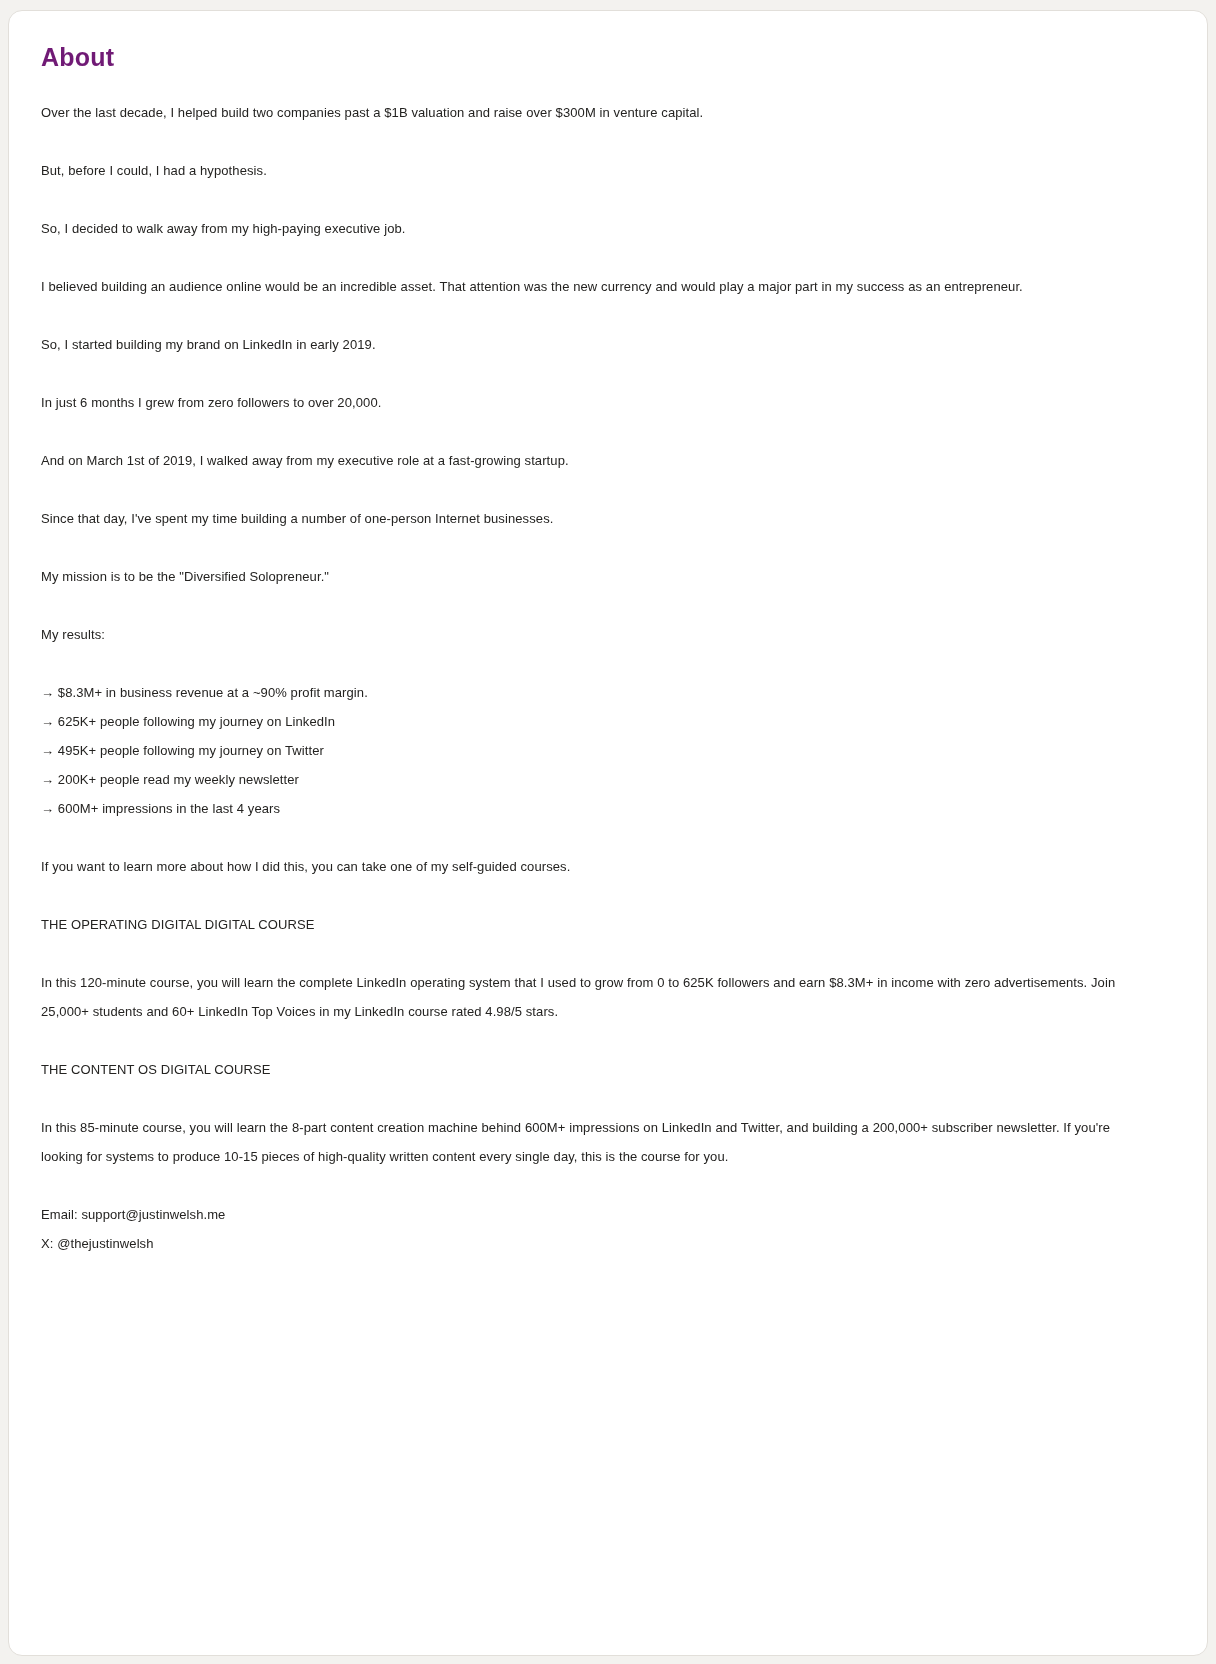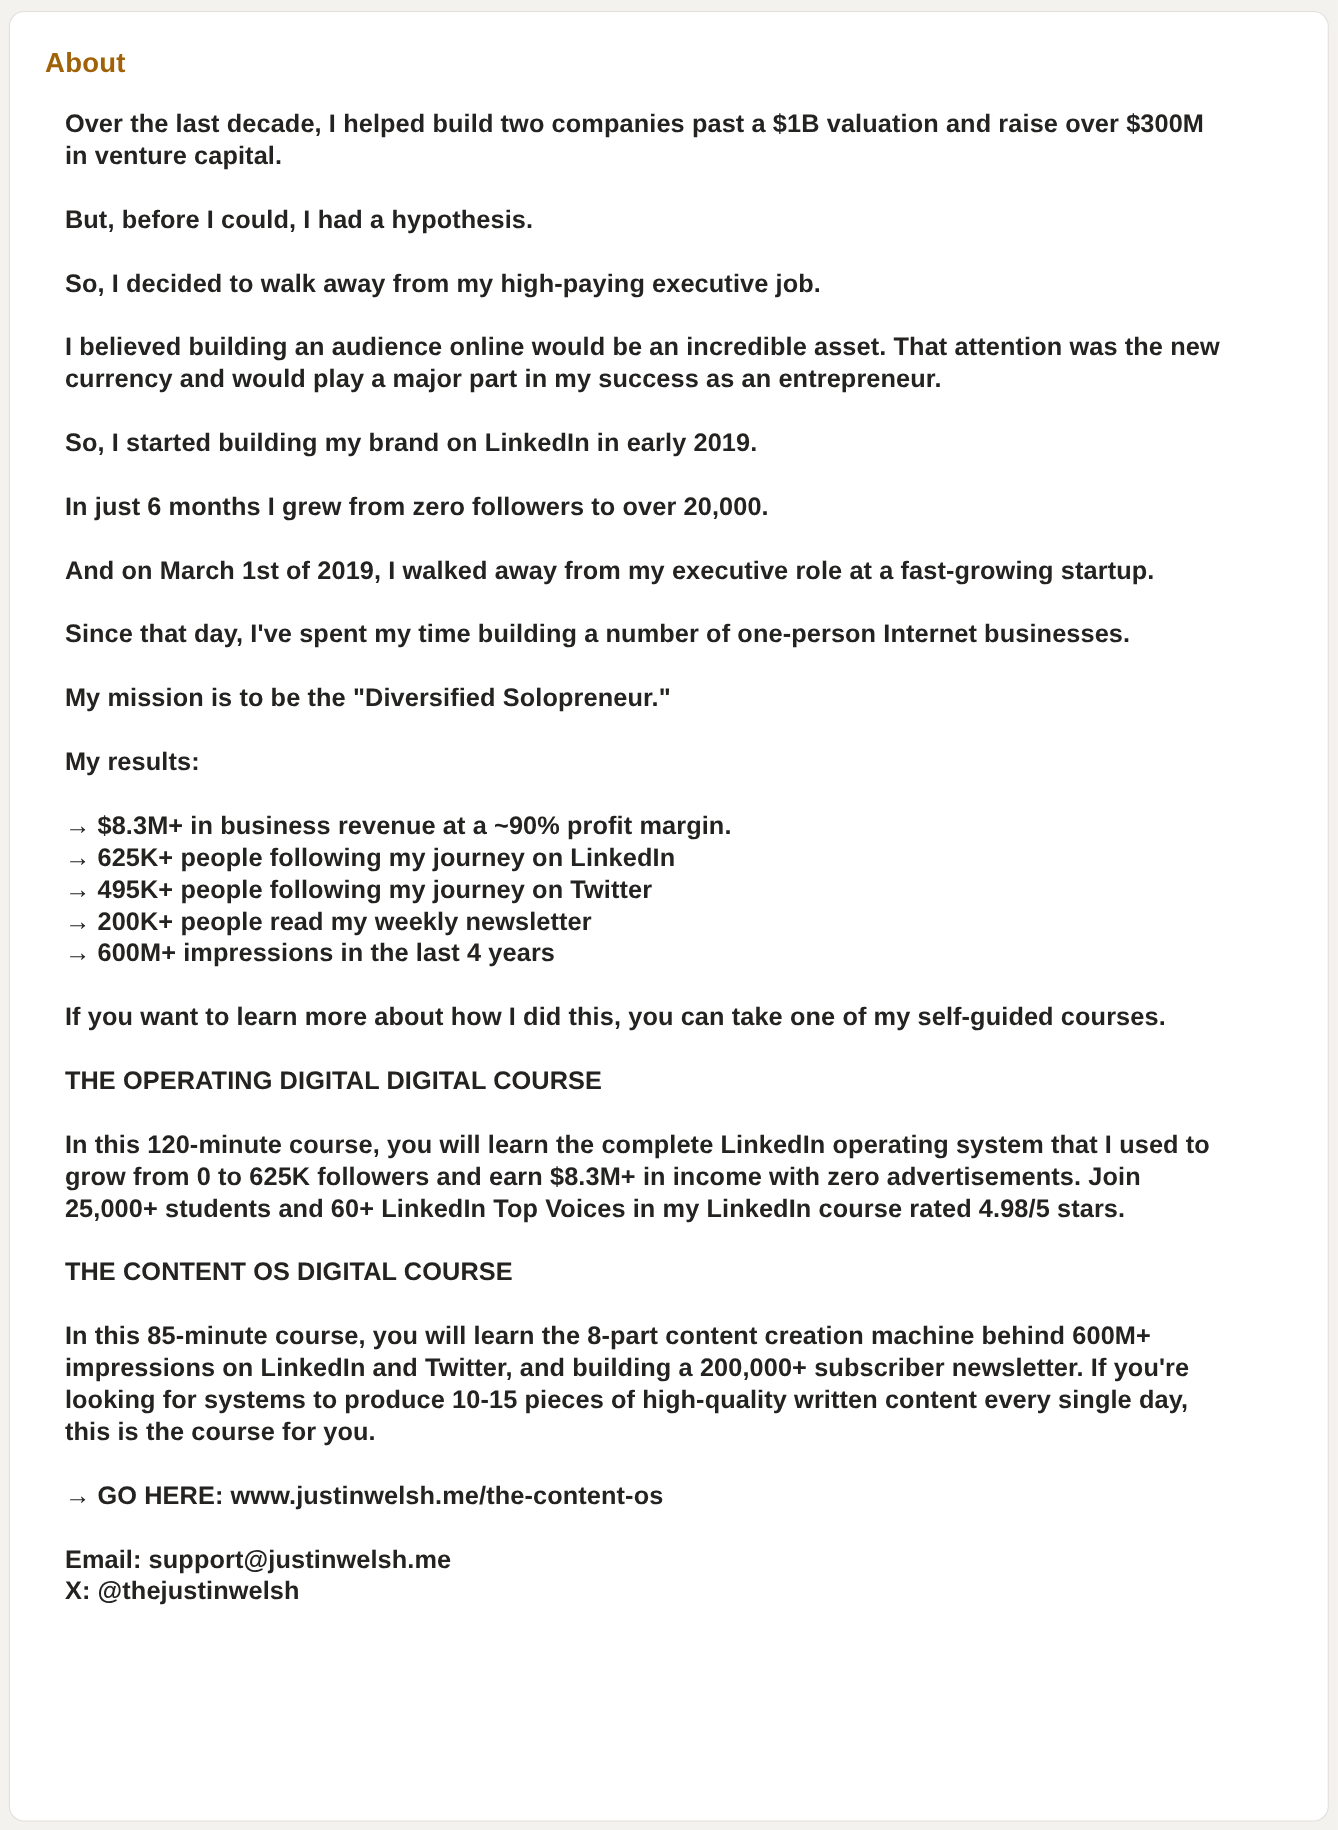--- a/index.html
+++ b/index.html
@@ -24,33 +24,33 @@
     background: #ffffff;
     border: 1px solid #e2dfda;
     border-radius: 14px;
     padding: 30px 32px 40px 32px;
     overflow: hidden;
   }
   .about-title {
     font-size: 25px;
     line-height: 33px;
     font-weight: 600;
-    color: #a16207;
+    color: #701a75;
     letter-spacing: 0.2px;
     margin: 0 0 4px 0;
   }
   .about-body {
     max-width: 1078px;
   }
   .about-body p {
-    font-size: 23px;
+    font-size: 13px;
     line-height: 29px;
-    font-weight: 700;
+    font-weight: 400;
     color: #242321;
-    margin: 29px 0 0 18px;
+    margin: 29px 0 0 0;
     white-space: pre-line;
     letter-spacing: 0.1px;
   }
   .about-body p:first-child {
     margin-top: 24px;
   }
 </style>
 </head>
 <body>
 
@@ -71,18 +71,17 @@
       <p>→ $8.3M+ in business revenue at a ~90% profit margin.
 → 625K+ people following my journey on LinkedIn
 → 495K+ people following my journey on Twitter
 → 200K+ people read my weekly newsletter
 → 600M+ impressions in the last 4 years</p>
       <p>If you want to learn more about how I did this, you can take one of my self-guided courses.</p>
       <p>THE OPERATING DIGITAL DIGITAL COURSE</p>
       <p>In this 120-minute course, you will learn the complete LinkedIn operating system that I used to grow from 0 to 625K followers and earn $8.3M+ in income with zero advertisements. Join 25,000+ students and 60+ LinkedIn Top Voices in my LinkedIn course rated 4.98/5 stars.</p>
       <p>THE CONTENT OS DIGITAL COURSE</p>
       <p>In this 85-minute course, you will learn the 8-part content creation machine behind 600M+ impressions on LinkedIn and Twitter, and building a 200,000+ subscriber newsletter. If you're looking for systems to produce 10-15 pieces of high-quality written content every single day, this is the course for you.</p>
-      <p>→ GO HERE: www.justinwelsh.me/the-content-os</p>
       <p>Email: support@justinwelsh.me
 X: @thejustinwelsh</p>
     </div>
   </section>
 </div>
 
 </body></html>

